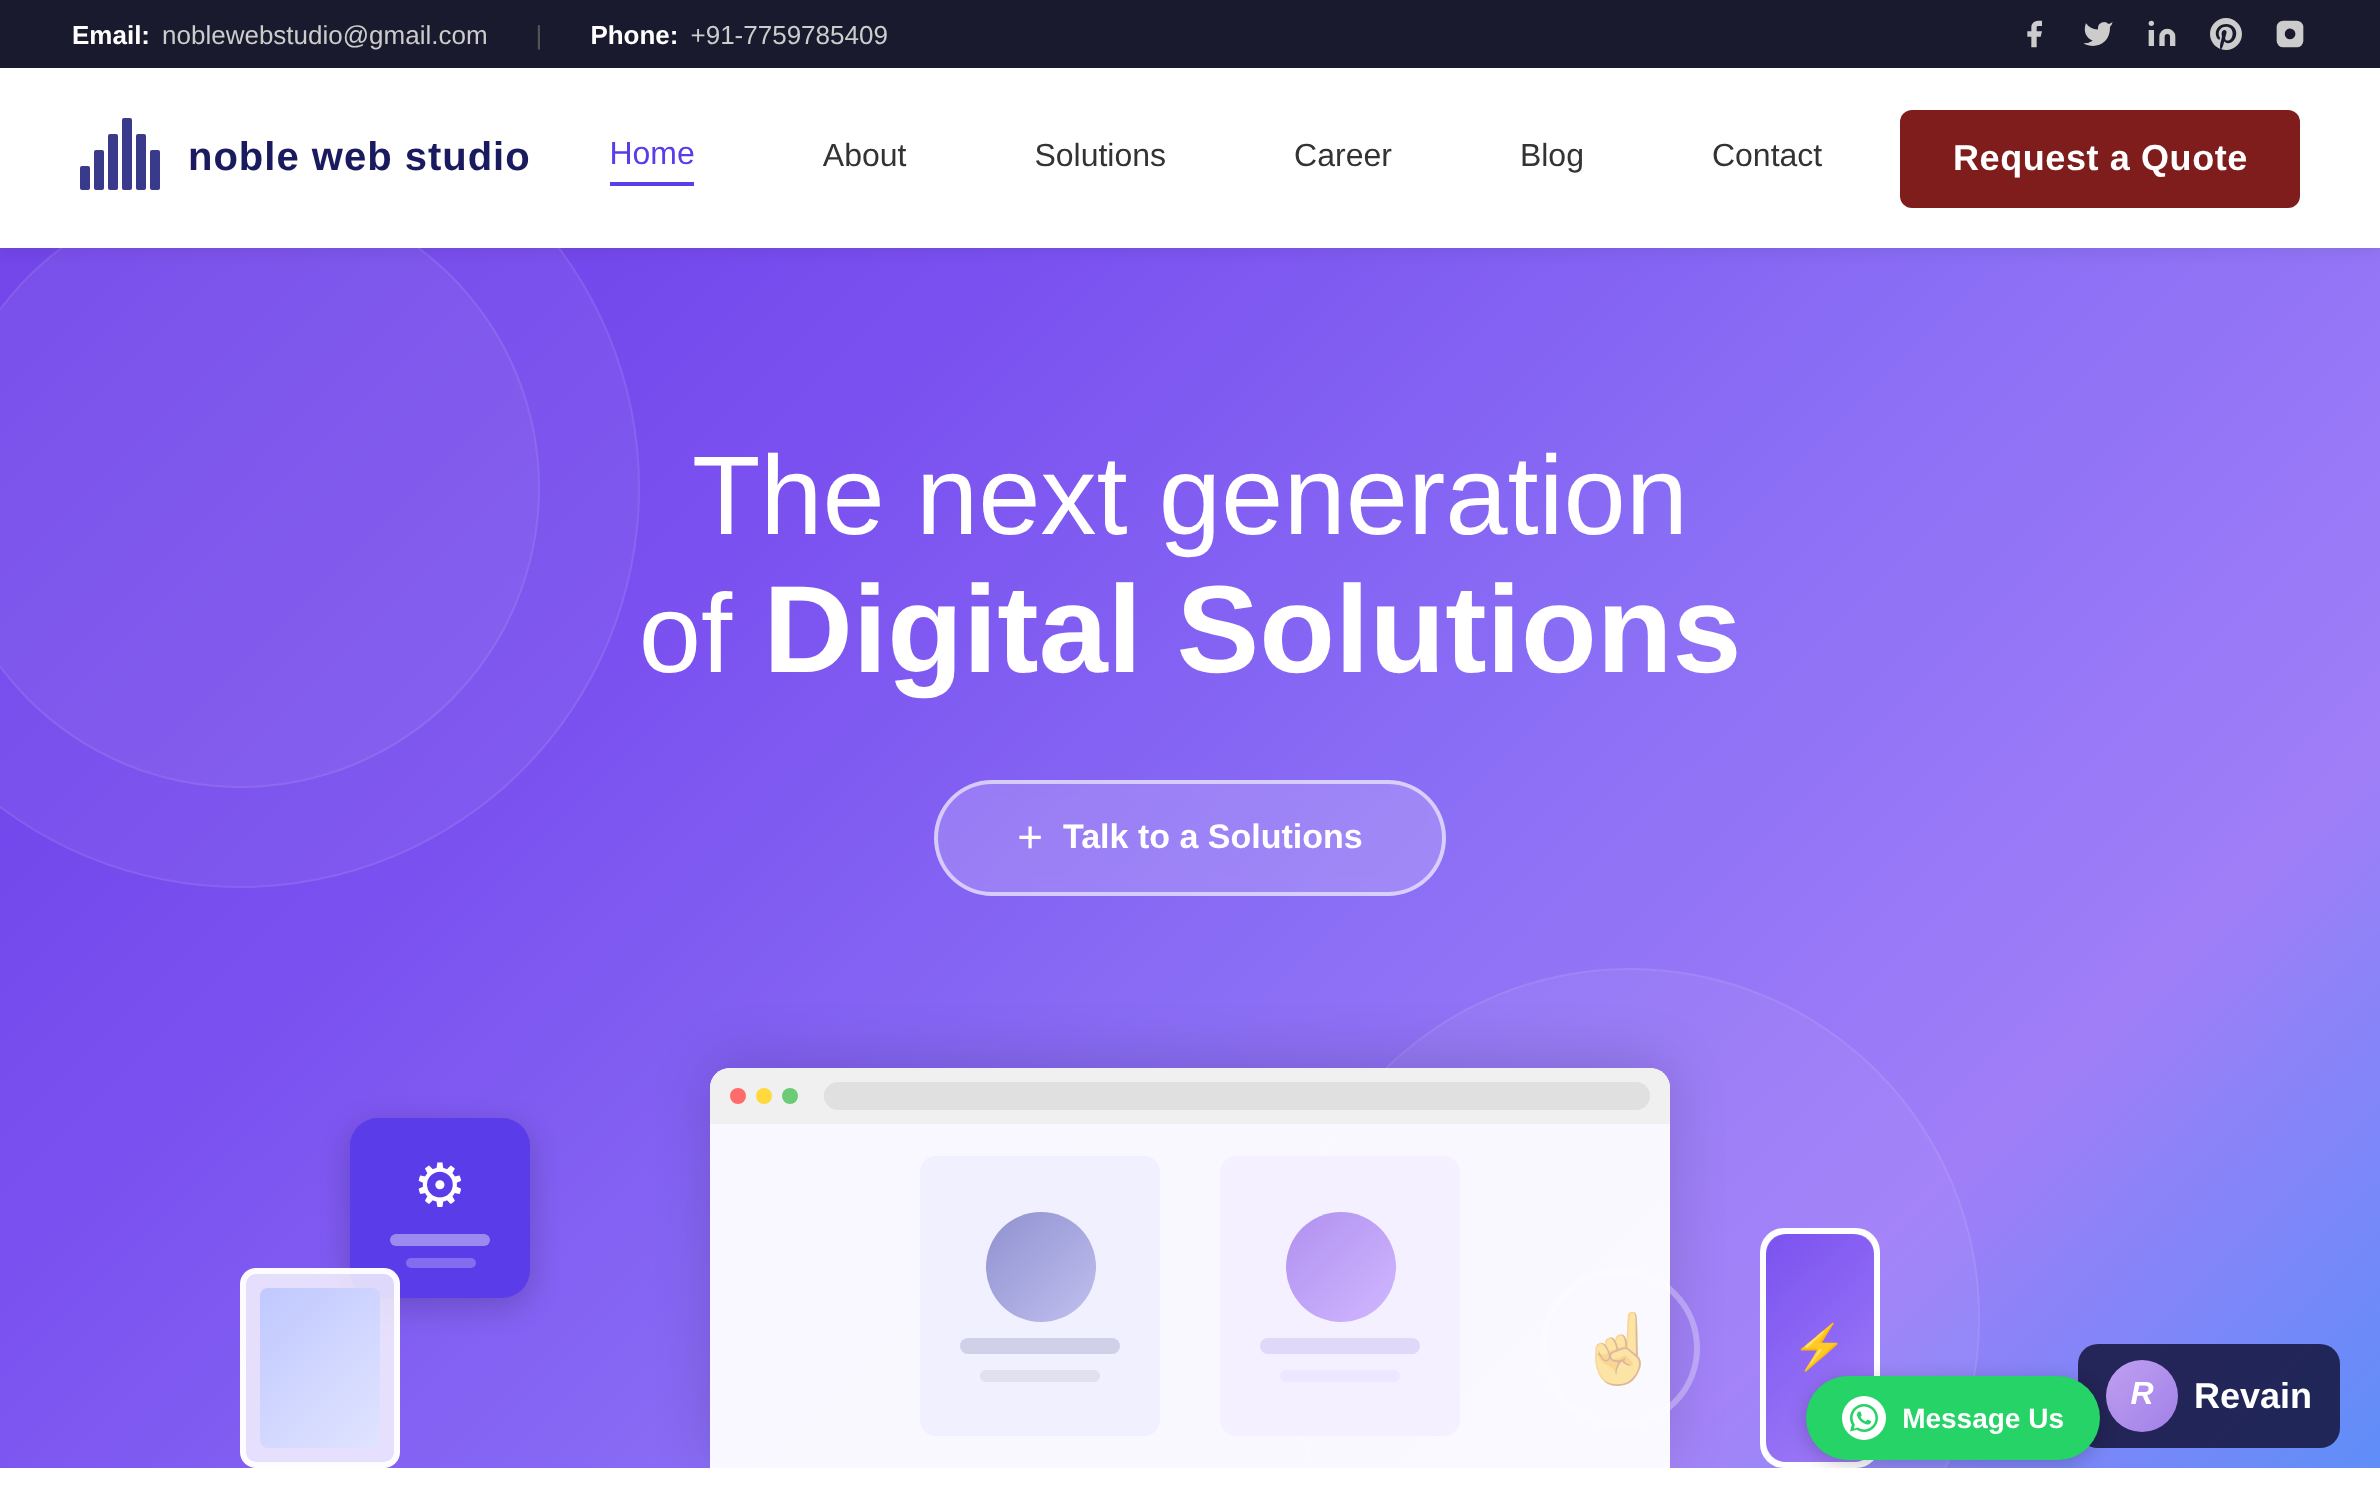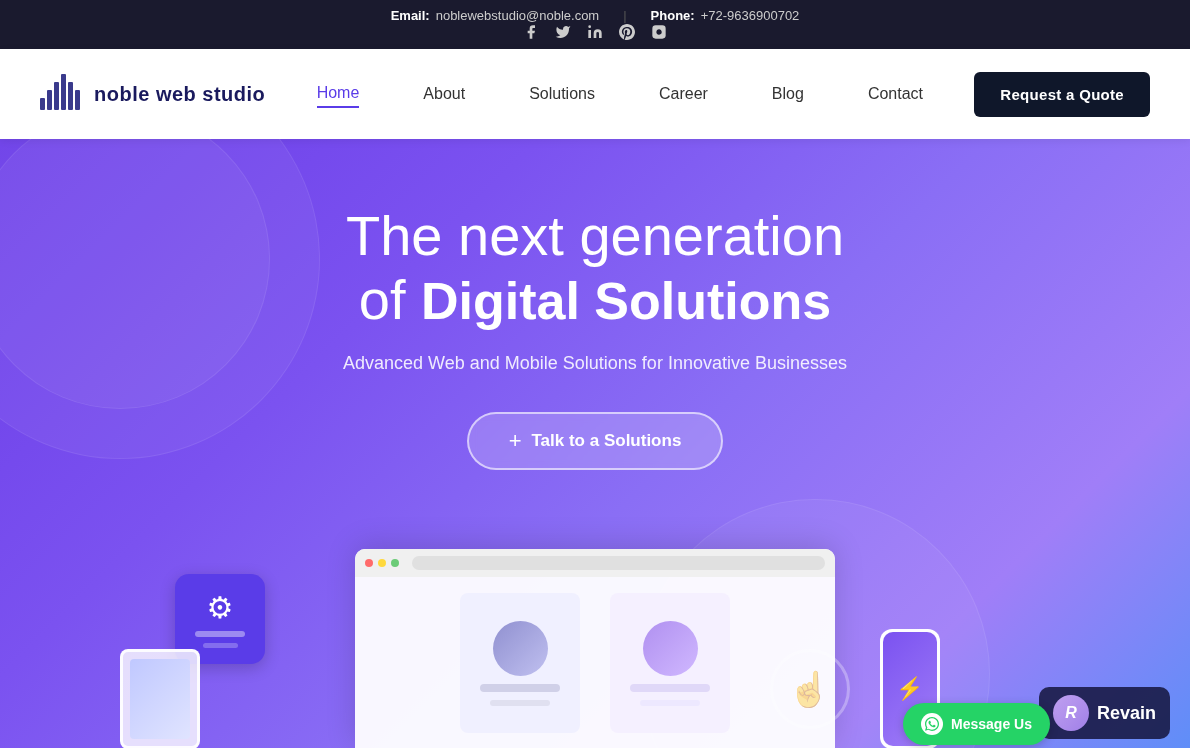--- a/index.html
+++ b/index.html
@@ -3,25 +3,24 @@
   <meta charset="utf-8">
   <style>
     * { margin: 0; padding: 0; box-sizing: border-box; }
     body { font-family: 'Segoe UI', Arial, sans-serif; width: 1190px; height: 748px; overflow: hidden; }
 
     
     .topbar {
       background: #1a1a2e;
       color: #ccc;
       font-size: 13px;
-      padding: 8px 60px;
-      display: flex;
-      align-items: center;
-      justify-content: flex-start;
-      flex-direction: column;
+      padding: 8px 36px;
+      display: flex;
+      align-items: center;
+      justify-content: space-between;
     }
     .topbar-left { display: flex; align-items: center; gap: 24px; }
     .topbar-contact { display: flex; align-items: center; gap: 6px; }
     .topbar-contact span.label { color: #fff; font-weight: 600; }
     .topbar-contact span.val { color: #ccc; }
     .topbar-divider { color: #555; }
     .topbar-socials { display: flex; align-items: center; gap: 14px; }
     .social-icon {
       color: #ccc;
       font-size: 15px;
@@ -61,43 +60,43 @@
       cursor: pointer;
       padding: 4px 0;
       font-weight: 500;
       transition: color 0.2s;
     }
     .nav-link.active {
       color: #5a3ce8;
       border-bottom: 2px solid #5a3ce8;
     }
     .btn-quote {
-      background: #0f172a;
+      background: #7f1d1d;
       color: #fff;
       border: none;
       border-radius: 6px;
       padding: 14px 26px;
-      font-size: 15px;
+      font-size: 18px;
       font-weight: 600;
       cursor: pointer;
       letter-spacing: 0.3px;
       transition: background 0.2s;
     }
 
     
     .hero {
       width: 1190px;
       height: 610px;
       background: linear-gradient(135deg, #6b3de8 0%, #7b52f0 30%, #8a6ef5 55%, #a07ef8 80%, #5f8ef8 100%);
       position: relative;
       display: flex;
       flex-direction: column;
       align-items: center;
       justify-content: flex-start;
-      padding-top: 65px;
+      padding-top: 92px;
       overflow: hidden;
     }
 
     
     .hero-circle {
       position: absolute;
       border-radius: 50%;
       background: rgba(255,255,255,0.05);
       border: 1px solid rgba(255,255,255,0.08);
     }
@@ -107,21 +106,21 @@
 
     .hero-title {
       color: #fff;
       font-size: 56px;
       font-weight: 400;
       text-align: center;
       line-height: 1.15;
       z-index: 2;
     }
     .hero-title strong {
-      font-size: 52px;
+      font-size: 62px;
       font-weight: 800;
     }
     .hero-subtitle {
       color: rgba(255,255,255,0.88);
       font-size: 18px;
       margin-top: 20px;
       text-align: center;
       z-index: 2;
     }
     .hero-cta {
@@ -340,26 +339,26 @@
       box-shadow: 0 4px 16px rgba(0,0,0,0.2);
     }
   </style>
 </head>
 <body>
 
 <div class="topbar">
   <div class="topbar-left">
     <div class="topbar-contact">
       <span class="label">Email:</span>
-      <span class="val">noblewebstudio@noble.com</span>
+      <span class="val">noblewebstudio@gmail.com</span>
     </div>
     <span class="topbar-divider">|</span>
     <div class="topbar-contact">
       <span class="label">Phone:</span>
-      <span class="val">+72-9636900702</span>
+      <span class="val">+91-7759785409</span>
     </div>
   </div>
   <div class="topbar-socials">
     <span class="social-icon">
       <svg width="16" height="16" viewBox="0 0 24 24" fill="currentColor">
           <path d="M18 2h-3a5 5 0 0 0-5 5v3H7v4h3v8h4v-8h3l1-4h-4V7a1 1 0 0 1 1-1h3z"></path>
         </svg>
     </span>
     <span class="social-icon">
       <svg width="16" height="16" viewBox="0 0 24 24" fill="currentColor">
@@ -420,21 +419,20 @@
   <div class="hero-circle hero-circle-3"></div>
 
   <div class="hero-title">
     <div>The next generation</div>
     <div>
       <span>of</span>
       <strong>Digital Solutions</strong>
     </div>
   </div>
 
-  <p class="hero-subtitle">Advanced Web and Mobile Solutions for Innovative Businesses</p>
 
   <div class="hero-cta">
     <button class="btn-consultant">
       <span class="btn-plus">+</span>
       <span>Talk to a Solutions</span>
     </button>
   </div>
 
   <div class="hero-illustration">
 

